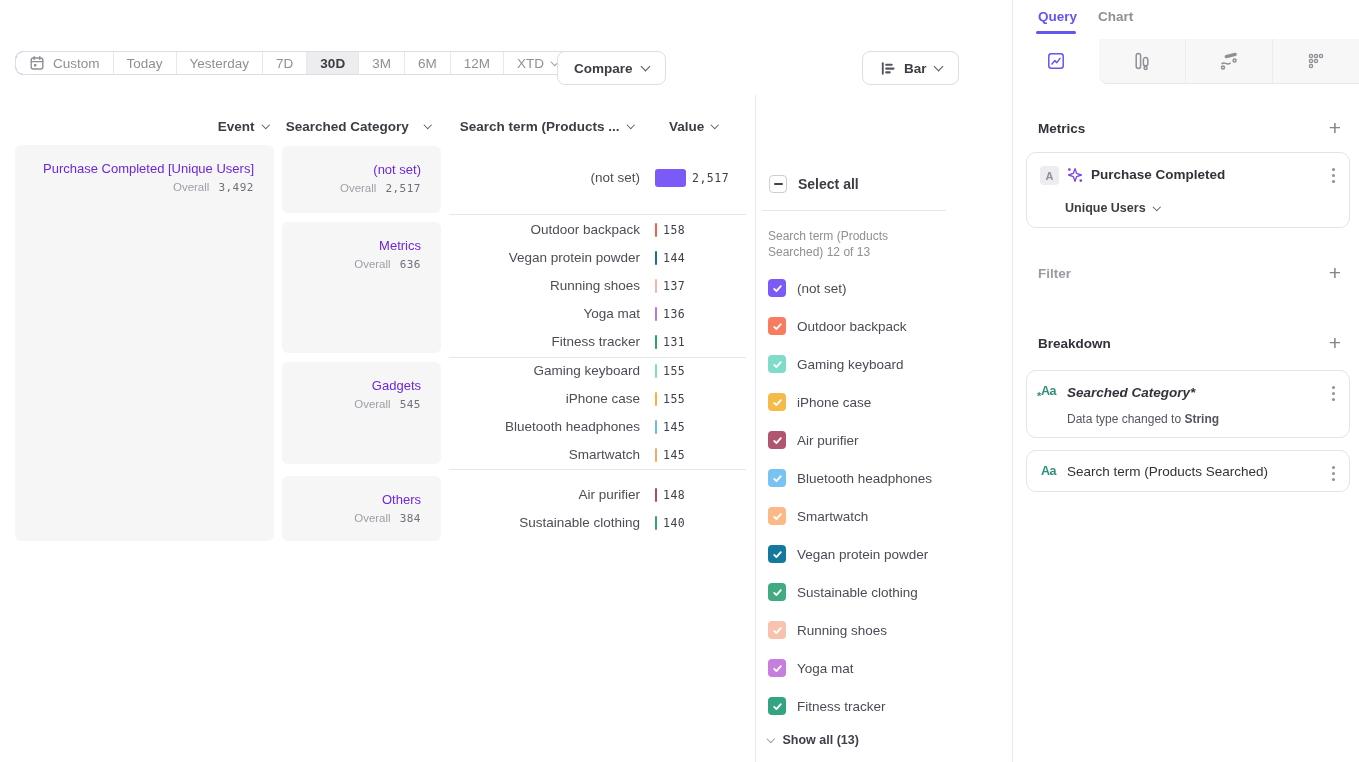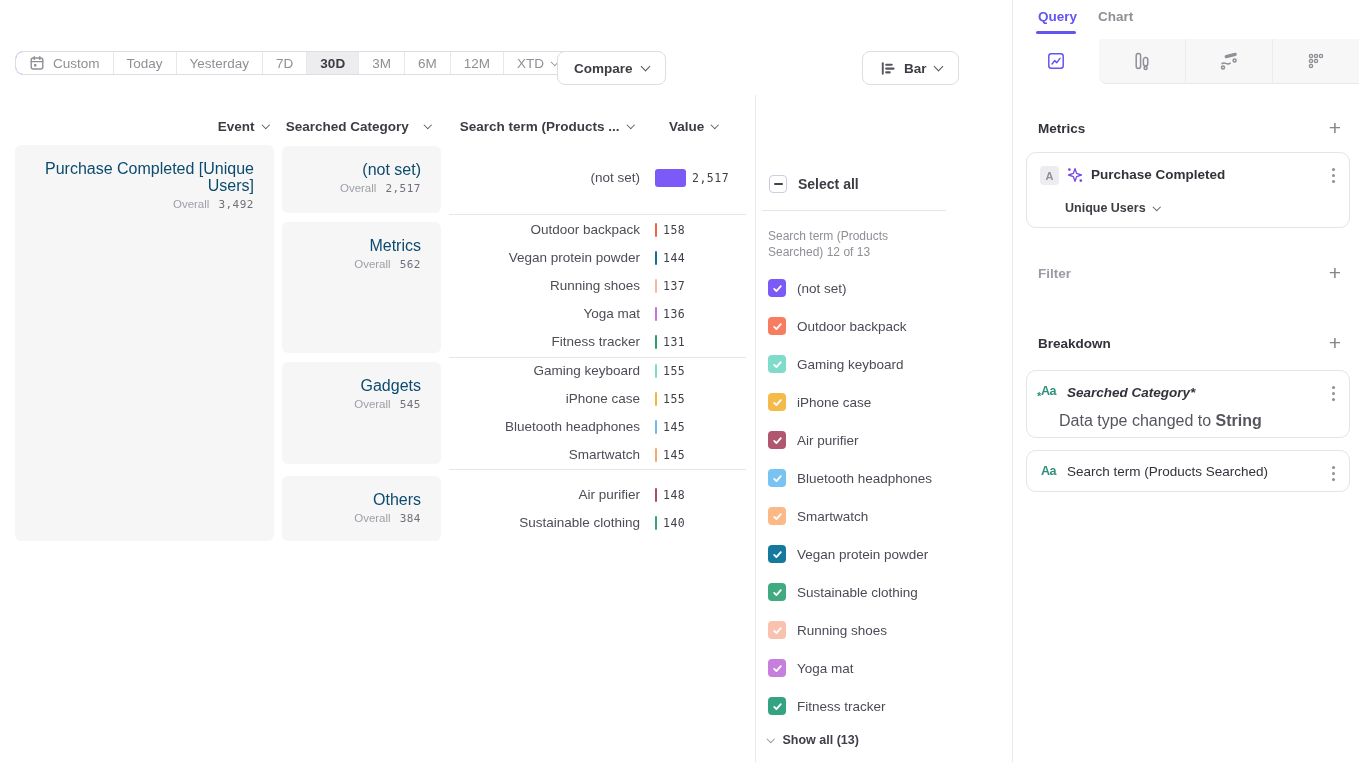--- a/index.html
+++ b/index.html
@@ -26,21 +26,21 @@
   
   .th { position:absolute; top:117px; height:18px; display:flex; align-items:center; gap:8px;
         font-size:13.5px; font-weight:600; color:#3c3c45; cursor:pointer; }
   .th1 { left:15px; width:253px; justify-content:flex-end; }
   .th2 { left:282px; width:152px; justify-content:center;gap:16px; }
   .th3 { left:449px; width:184px; justify-content:flex-end; }
   .th4 { left:669px; }
   .gcell { position:absolute; background:#f6f6f7; border-radius:6px; padding:15px 20px 0 12px; text-align:right; }
   .event-cell { left:15px; top:145px; width:259px; height:396px; }
   .cat-cell { left:282px; width:159px; }
-  .cell-title { font-size:16px; color:#0c4a6e; line-height:17px; }
+  .cell-title { font-size:13px; color:#6d28d9; line-height:17px; }
   .cell-overall { margin-top:2px; line-height:16px; display:flex; justify-content:flex-end; align-items:baseline; gap:9px; }
   .ov-label { font-size:11.5px; color:#9da0a6; }
   .ov-num { font-family:"DejaVu Sans Mono",monospace; font-size:11px; color:#70707a; letter-spacing:.5px; }
   .term-label { position:absolute; left:449px; width:191px; text-align:right; font-size:13.5px;
                 color:#4d4d56; line-height:18px; white-space:nowrap; }
   .term-bar { position:absolute; left:655px; border-radius:3px; }
   .term-val { position:absolute; font-family:"DejaVu Sans Mono",monospace; font-size:11.5px;
               color:#3f3f49; line-height:16px; letter-spacing:.5px; }
   .hdiv { position:absolute; left:449px; width:297px; height:1px; background:#e7e7ea; }
   .vline { position:absolute; width:1px; background:#e9e9ec; }
@@ -95,21 +95,21 @@
            box-shadow:0 -6px 0 #8f8f96, 0 6px 0 #8f8f96; cursor:pointer; }
   .measure { position:absolute; left:38px; top:48px; display:flex; align-items:center; gap:8px;
              font-size:12.5px; font-weight:700; color:#3c3c43; cursor:pointer; }
   .bcard1 { top:370px; height:68px; }
   .bcard2 { top:450px; height:42px; }
   .aa { position:absolute; left:14px; top:13px; font-size:12.5px; font-weight:700; color:#2e8f77; letter-spacing:-.5px; }
   .aa .ast { position:absolute; left:-4px; bottom:-4px; font-style:normal; font-size:11px; color:#2e8f77; }
   .bname { position:absolute; left:40px; top:14px; font-size:13.5px; font-weight:600; color:#32323a; white-space:nowrap; }
   .bname.italic { font-style:italic; }
   .bcard2 .bname { top:13px; font-weight:500; }
-  .bnote { position:absolute; left:32px; top:41px; font-size:16px; color:#55555e; }
+  .bnote { position:absolute; left:40px; top:41px; font-size:12px; color:#55555e; }
   .bnote b { font-weight:700; }
 </style>
 </head>
 <body>
 
 <div class="app">
 
   <div class="seg" id="date-seg">
       <button class="seg-btn">
         <svg width="16" height="16" viewBox="0 0 16 16" fill="none" stroke="#8f8f96" stroke-width="1.4" stroke-linecap="round">
@@ -197,21 +197,21 @@
           <span class="ov-num">2,517</span>
         </div>
       </div>
       <div class="term-label" style="top: 169px;">(not set)</div>
       <div class="term-bar" style="top: 169px; width: 31px; height: 18px; background: rgb(123, 90, 247);"></div>
       <div class="term-val" style="top: 170px; left: 692px;">2,517</div>
       <div class="gcell cat-cell" style="top: 222px; height: 131px;">
         <div class="cell-title">Metrics</div>
         <div class="cell-overall">
           <span class="ov-label">Overall</span>
-          <span class="ov-num">562</span>
+          <span class="ov-num">636</span>
         </div>
       </div>
       <div class="term-label" style="top: 221px;">Outdoor backpack</div>
       <div class="term-bar" style="top: 223px; width: 2px; height: 14px; background: rgb(242, 97, 74);"></div>
       <div class="term-val" style="top: 222px; left: 663px;">158</div>
       <div class="term-label" style="top: 249px;">Vegan protein powder</div>
       <div class="term-bar" style="top: 251px; width: 2px; height: 14px; background: rgb(20, 111, 148);"></div>
       <div class="term-val" style="top: 250px; left: 663px;">144</div>
       <div class="term-label" style="top: 277px;">Running shoes</div>
       <div class="term-bar" style="top: 279px; width: 2px; height: 14px; background: rgb(248, 183, 164);"></div>

